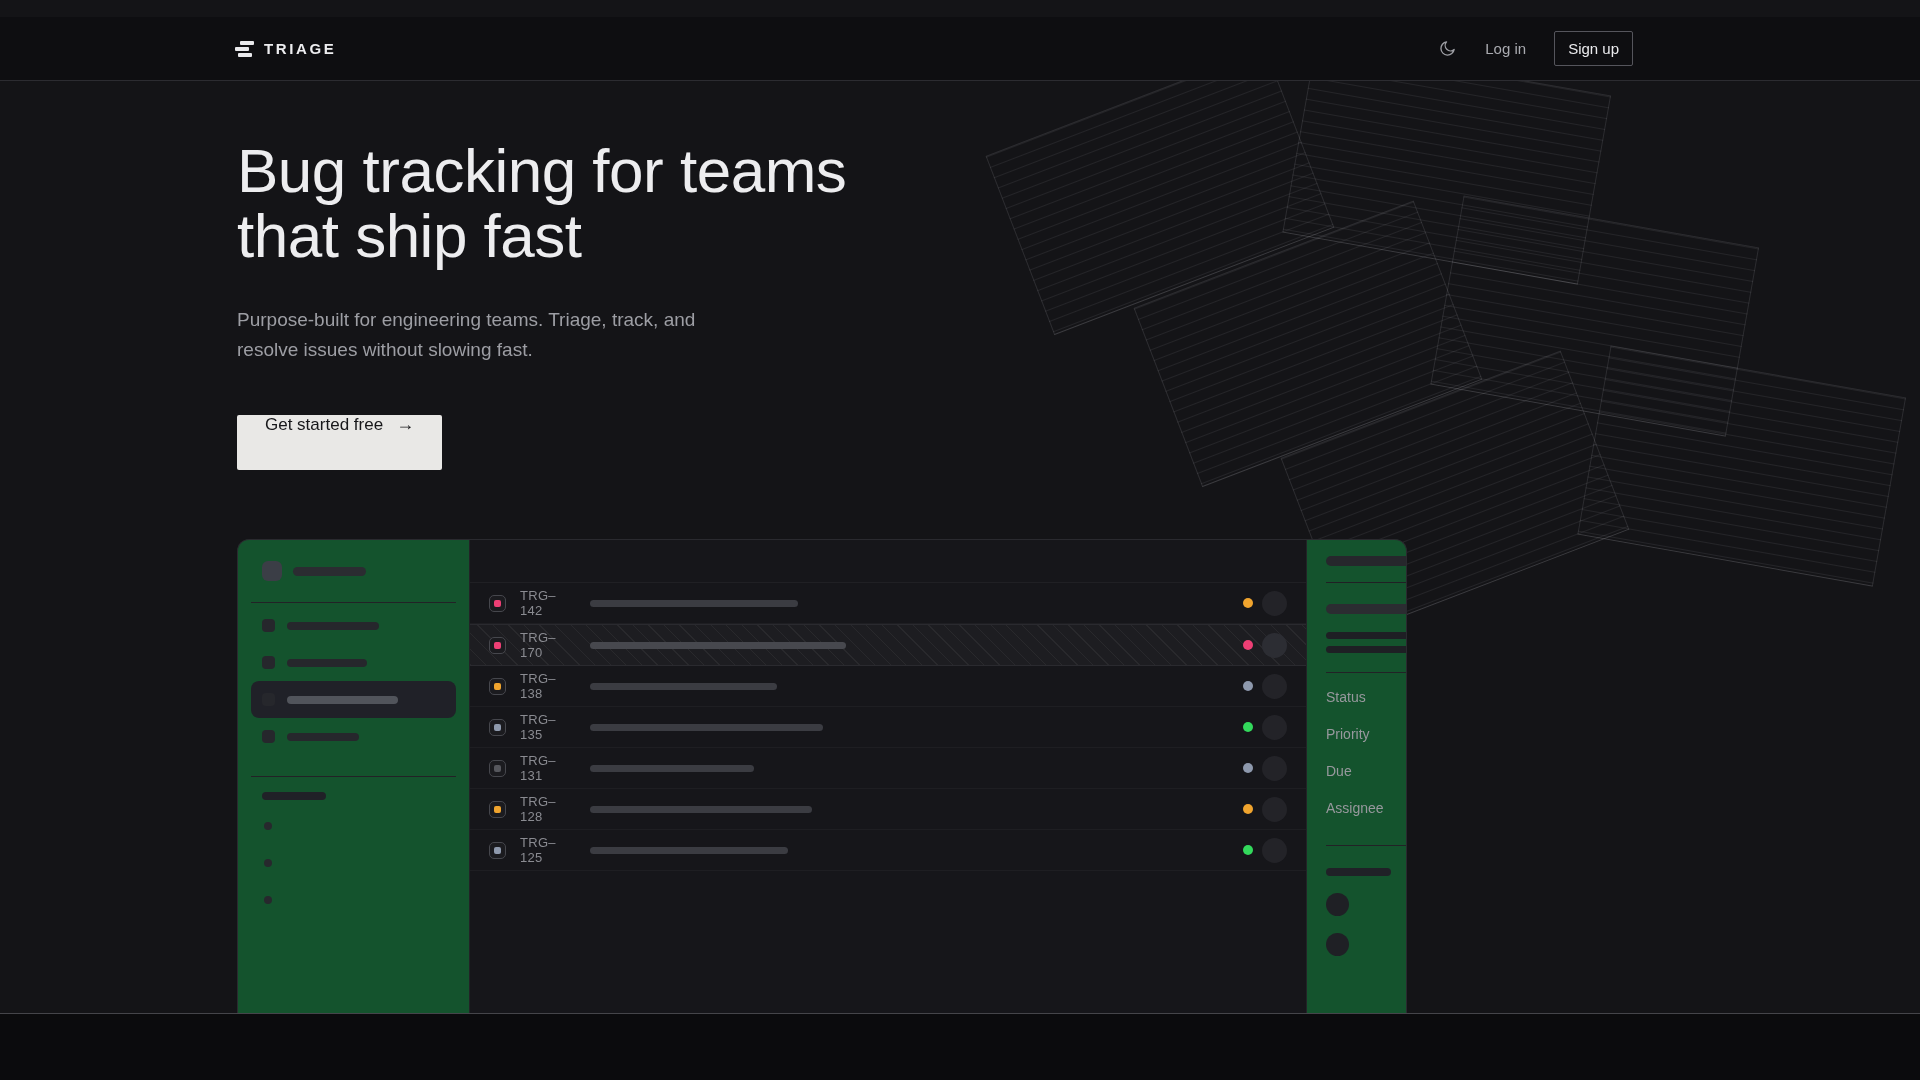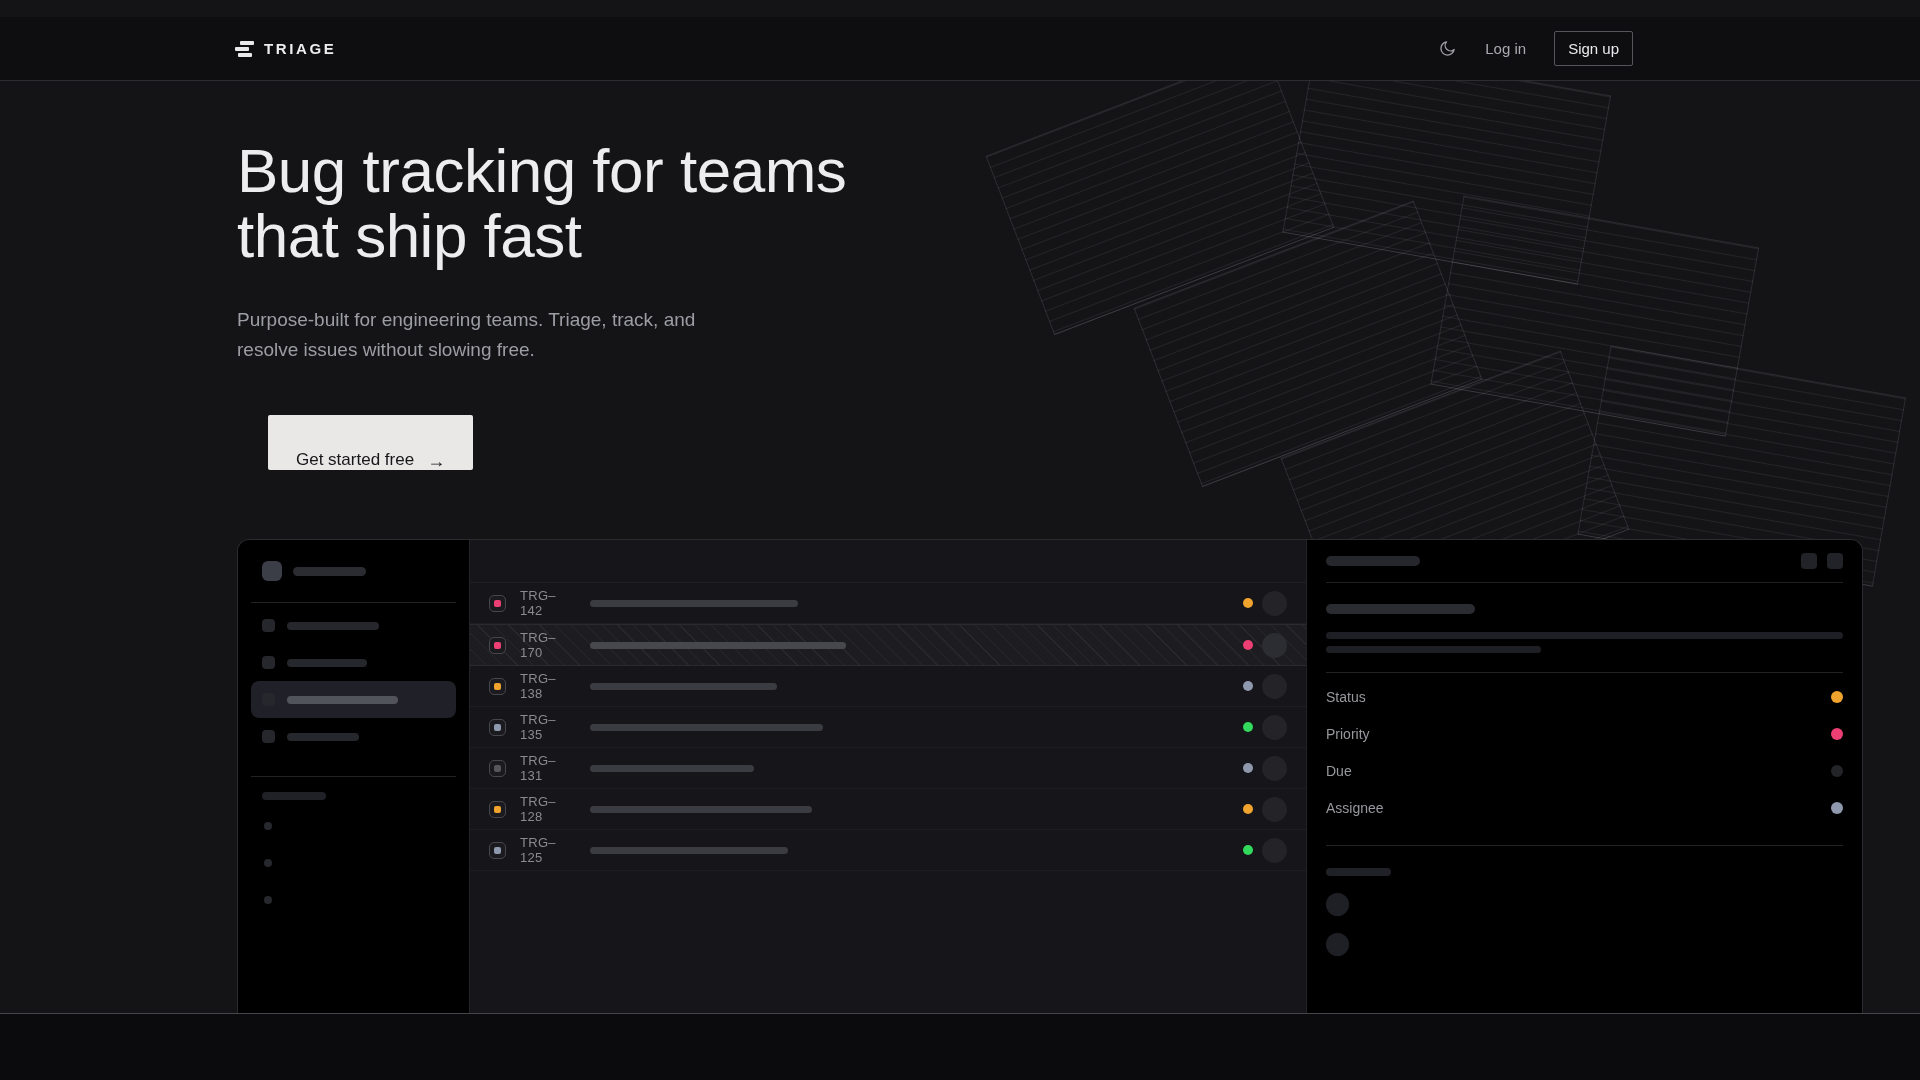--- a/index.html
+++ b/index.html
@@ -36,45 +36,44 @@
 
   
   .hero {
     position:absolute; top:76px; left:0; width:1920px; height:949px;
     background:#141417; overflow:hidden;
   }
   .hero-copy { position:absolute; left:237px; top:62px; z-index:5; }
   .headline { color:#ededef; font-size:62px; font-weight:500; letter-spacing:-0.5px; line-height:65px; }
   .subtitle { margin-top:37px; color:#9d9ea4; font-size:19px; line-height:30px; font-weight:400; }
   .cta-btn {
-    margin-top:50px; display:inline-flex; align-items:flex-end; gap:13px;
+    margin-top:50px; display:inline-flex; align-items:flex-start; gap:13px;
     height:55px; padding:0 28px; background:#e9e8e6; color:#17171a;
     border:none; border-radius:2px; font-size:17px; font-weight:500; cursor:pointer;
     font-family:"Liberation Sans", sans-serif;
-    margin-left:31px;
   }
   .cta-arrow { font-size:18px; line-height:1; }
 
   
   .slab { position:absolute; width:600px; height:240px; z-index:1; }
   .slab .face {
     position:absolute; top:0; width:300px; height:192px;
     background:repeating-linear-gradient(to bottom, rgba(210,210,220,0.085) 0 1px, transparent 1px 11px);
     border:1px solid rgba(210,210,220,0.13);
   }
   .slab .face-l { left:0; transform-origin:100% 50%; transform:rotate(-21deg); }
   .slab .face-r { left:299px; transform-origin:0 50%; transform:rotate(10deg); }
   .slab-1 { left:1000px; top:-34px; }
   .slab-2 { left:1148px; top:118px; }
   .slab-3 { left:1295px; top:268px; }
 
   
   .mockup {
-    position:absolute; left:237px; top:463px; width:1626px; height:487px;
-    background:#000000; border:1px solid #2a2a2f; border-bottom:none;
+    position:absolute; left:237px; top:463px; width:1170px; height:487px;
+    background:#14532d; border:1px solid #2a2a2f; border-bottom:none;
     border-radius:12px 12px 0 0; display:flex; z-index:10; overflow:hidden;
   }
   .sk { background:#26272c; border-radius:5px; }
 
   
   .m-sidebar { width:232px; flex:none; border-right:1px solid #232327; padding-top:21px; }
   .ws-row { display:flex; align-items:center; padding-left:24px; }
   .ws-icon { width:20px; height:20px; border-radius:6px; background:#3b3e46; }
   .ws-pill { width:73px; height:9px; margin-left:11px; background:#2b2c31; }
   .m-divider { height:1px; background:#222226; margin:21px 13px 0 13px; }
@@ -176,21 +175,21 @@
     <div class="face face-r"></div>
   </div>
 
   <div class="hero-copy">
     <h1 class="headline">
       <span>Bug tracking for teams</span><br>
       <span>that ship fast</span>
     </h1>
     <p class="subtitle">
       <span>Purpose-built for engineering teams. Triage, track, and</span><br>
-      <span>resolve issues without slowing free.</span>
+      <span>resolve issues without slowing fast.</span>
     </p>
     <button class="cta-btn">
       <span>Get started free</span>
       <span class="cta-arrow">→</span>
     </button>
   </div>
 
   <div class="mockup">
 
     <div class="m-sidebar">

